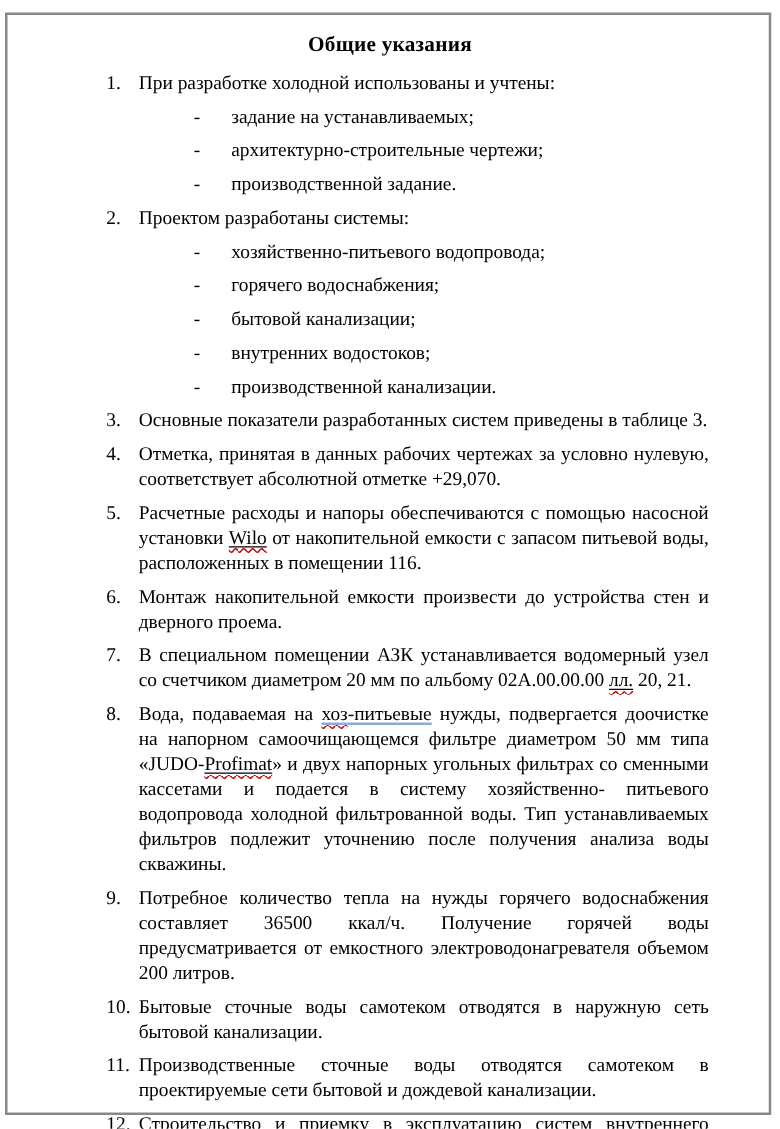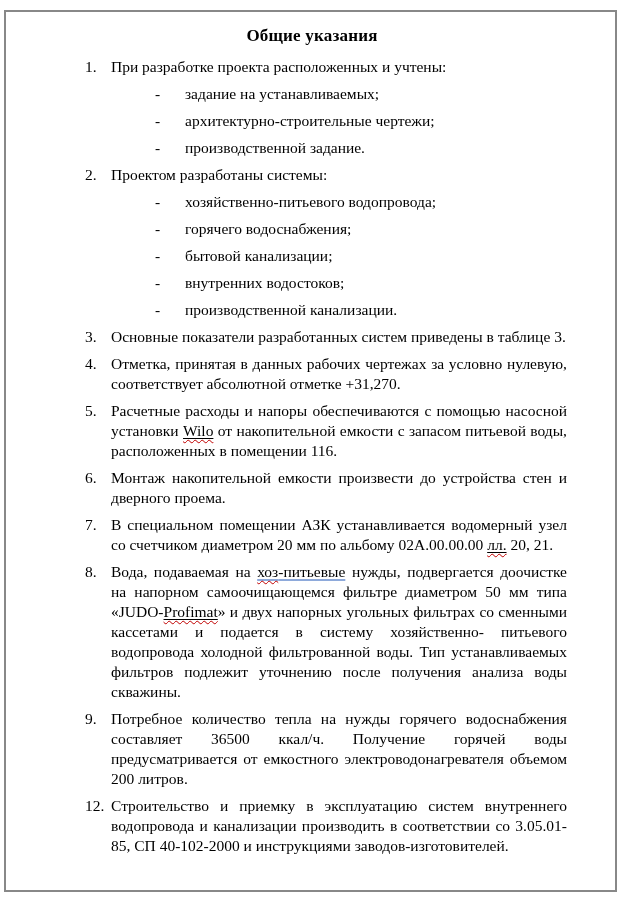--- a/index.html
+++ b/index.html
@@ -87,21 +87,21 @@
 </head>
 <body>
 
 <div class="frame"></div>
 
 <div class="title">Общие указания</div>
 
 <div class="list">
     <div class="item">
       <span class="num">1.</span>
-      <div class="body">При разработке проекта расположенных и учтены:</div>
+      <div class="body">При разработке холодной использованы и учтены:</div>
     </div>
     <div class="sub">
       <span class="dash">-</span>
       <span class="subtext">задание на устанавливаемых;</span>
     </div>
     <div class="sub">
       <span class="dash">-</span>
       <span class="subtext">архитектурно-строительные чертежи;</span>
     </div>
     <div class="sub">
@@ -131,21 +131,21 @@
     <div class="sub">
       <span class="dash">-</span>
       <span class="subtext">производственной канализации.</span>
     </div>
     <div class="item">
       <span class="num">3.</span>
       <div class="body">Основные показатели разработанных систем приведены в таблице 3.</div>
     </div>
     <div class="item">
       <span class="num">4.</span>
-      <div class="body">Отметка, принятая в данных рабочих чертежах за условно нулевую, соответствует абсолютной отметке +31,270.</div>
+      <div class="body">Отметка, принятая в данных рабочих чертежах за условно нулевую, соответствует абсолютной отметке +29,070.</div>
     </div>
     <div class="item">
       <span class="num">5.</span>
       <div class="body">Расчетные расходы и напоры обеспечиваются с помощью насосной установки <span class="u-black"><span class="squiggle">Wilo</span></span> от накопительной емкости с запасом питьевой воды, расположенных в помещении 116.</div>
     </div>
     <div class="item">
       <span class="num">6.</span>
       <div class="body">Монтаж накопительной емкости произвести до устройства стен и дверного проема.</div>
     </div>
     <div class="item">
@@ -154,16 +154,24 @@
     </div>
     <div class="item">
       <span class="num">8.</span>
       <div class="body">Вода, подаваемая на <span class="u-blue"><span class="squiggle">хоз</span></span><span class="u-blue">-питьевые</span> нужды, подвергается доочистке на напорном самоочищающемся фильтре диаметром 50 мм типа «JUDO-<span class="u-black"><span class="squiggle">Profimat</span></span>» и двух напорных угольных фильтрах со сменными кассетами и подается в систему хозяйственно- питьевого водопровода холодной фильтрованной воды. Тип устанавливаемых фильтров подлежит уточнению после получения анализа воды скважины.</div>
     </div>
     <div class="item">
       <span class="num">9.</span>
       <div class="body">Потребное количество тепла на нужды горячего водоснабжения составляет 36500 ккал/ч. Получение горячей воды предусматривается от емкостного электроводонагревателя объемом 200 литров.</div>
     </div>
     <div class="item">
+      <span class="num">10.</span>
+      <div class="body">Бытовые сточные воды самотеком отводятся в наружную сеть бытовой канализации.</div>
+    </div>
+    <div class="item">
+      <span class="num">11.</span>
+      <div class="body">Производственные сточные воды отводятся самотеком в проектируемые сети бытовой и дождевой канализации.</div>
+    </div>
+    <div class="item">
       <span class="num">12.</span>
       <div class="body">Строительство и приемку в эксплуатацию систем внутреннего водопровода и канализации производить в соответствии со  3.05.01-85, СП 40-102-2000 и инструкциями заводов-изготовителей.</div>
     </div>
   </div>
 
 </body></html>

